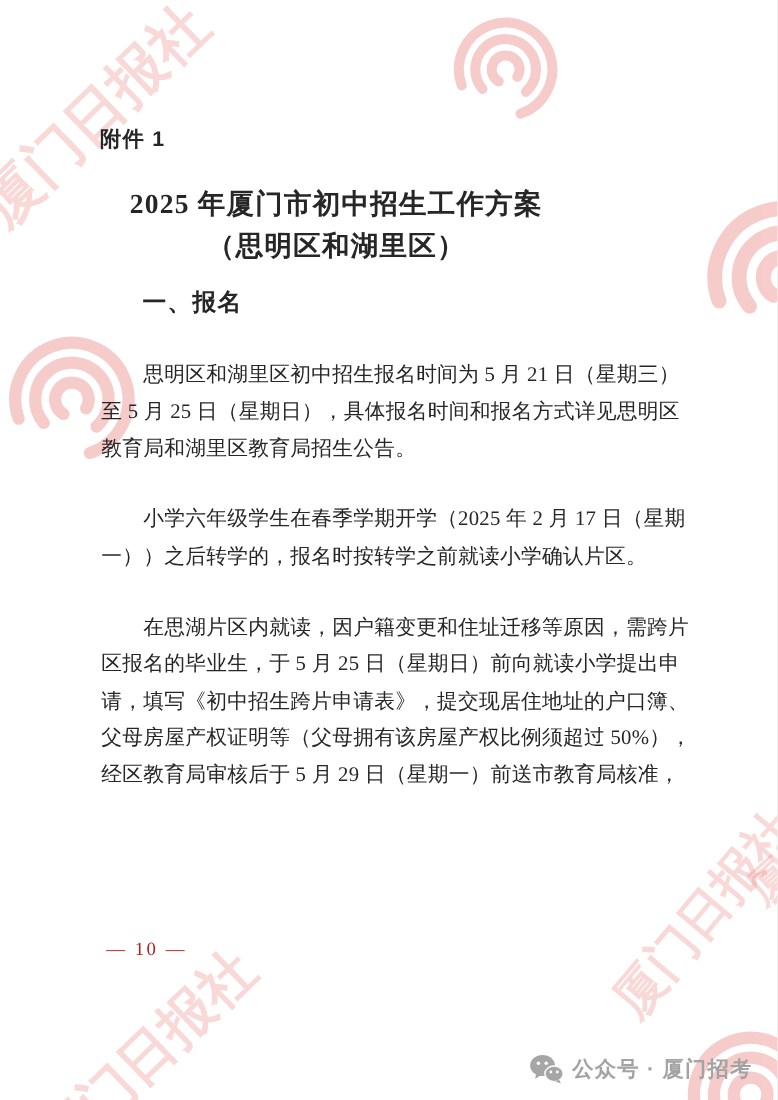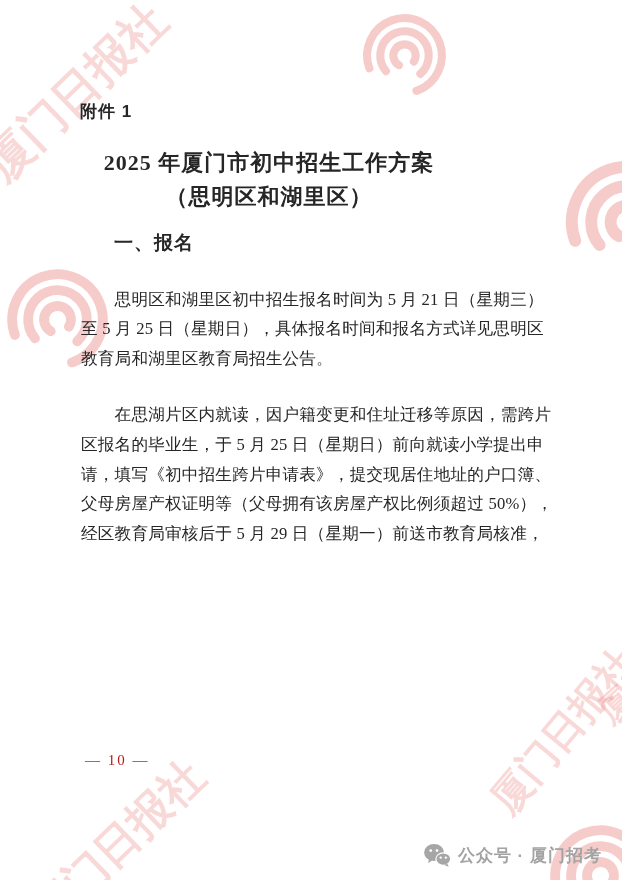--- a/index.html
+++ b/index.html
@@ -108,20 +108,22 @@
     <div class="title">
       <div>2025 年厦门市初中招生工作方案</div>
       <div>（思明区和湖里区）</div>
     </div>
 
     <div class="body-text">
       <div class="section-heading">一、报名</div>
       <div class="para">　　思明区和湖里区初中招生报名时间为 5 月 21 日（星期三）
 至 5 月 25 日（星期日），具体报名时间和报名方式详见思明区
 教育局和湖里区教育局招生公告。</div>
+      <div class="para">　　小学六年级学生在春季学期开学（2025 年 2 月 17 日（星期
+一））之后转学的，报名时按转学之前就读小学确认片区。</div>
       <div class="para">　　在思湖片区内就读，因户籍变更和住址迁移等原因，需跨片
 区报名的毕业生，于 5 月 25 日（星期日）前向就读小学提出申
 请，填写《初中招生跨片申请表》，提交现居住地址的户口簿、
 父母房屋产权证明等（父母拥有该房屋产权比例须超过 50%），
 经区教育局审核后于 5 月 29 日（星期一）前送市教育局核准，</div>
     </div>
 
     <div class="page-number">— 10 —</div>
   </div>
 

